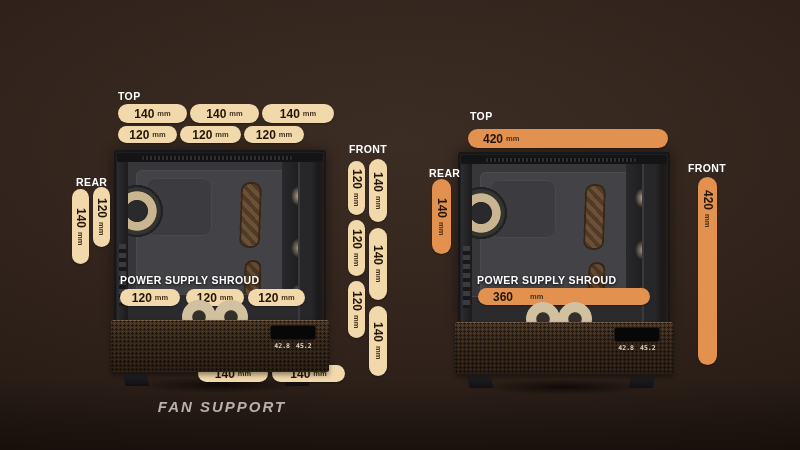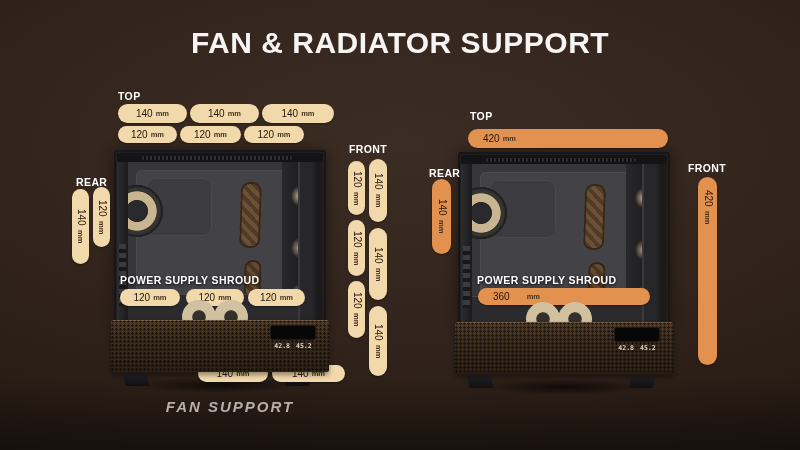--- a/index.html
+++ b/index.html
@@ -19,21 +19,21 @@
     letter-spacing:.4px;white-space:nowrap;
   }
   .over-case{text-shadow:0 1px 3px rgba(0,0,0,.85);}
   
   .pill{
     position:absolute;display:flex;align-items:center;justify-content:center;gap:3px;
     border-radius:999px;box-shadow:0 1px 2px rgba(0,0,0,.35);
   }
   .cream{background:#f2d9ac;}
   .orange{background:#e2914f;text-align:right;}
-  .pill .v{font-weight:400;font-size:10px;color:#231607;line-height:1;}
+  .pill .v{font-weight:700;font-size:12px;color:#231607;line-height:1;}
   .pill .u{font-weight:600;font-size:7.5px;color:#453category;color:#44311c;line-height:1;padding-top:1px;}
   .vpill{writing-mode:vertical-rl;}
   .start-h{justify-content:flex-start;padding-left:15px;box-sizing:border-box;}
   .start-v{justify-content:flex-start;padding-top:13px;box-sizing:border-box;}
   .caption{
     position:absolute;text-align:center;font-size:15px;font-weight:700;font-style:italic;
     color:#b7b0ac;letter-spacing:2px;white-space:nowrap;
   }
   
   .case{position:absolute;width:212px;height:238px;}
@@ -87,21 +87,20 @@
     box-shadow:0 0 0 1px #1c1a17;}
   .c-lcd span{position:static;margin-top:27px;}
   .c-foot{width:24px;height:13px;top:223px;background:linear-gradient(180deg,#232327,#101013);}
   .c-f1{left:10px;transform:skewX(12deg);} .c-f2{right:16px;transform:skewX(-12deg);}
 </style>
 </head>
 <body>
 
 <div class="stage">
 
-  <h1 class="title">FAN &amp; RADIATOR SUPPORT</h1>
 
   <div class="case" style="left:114px;top:150px;">
     <div class="c-shadow"></div>
     <div class="c-body">
       <div class="c-topbar"></div>
       <div class="c-topvent"></div>
       <div class="c-rearcol"></div>
       <div class="c-pci"></div>
       <div class="c-interior">
         <div class="c-tray"></div>
@@ -213,21 +212,21 @@
     </div>
   <div class="pill cream" style="left:198px;top:365px;width:70px;height:17px;">
       <span class="v">140</span>
       <span class="u">mm</span>
     </div>
   <div class="pill cream" style="left:272px;top:365px;width:73px;height:17px;">
       <span class="v">140</span>
       <span class="u">mm</span>
     </div>
 
-  <div class="caption" style="left:114px;top:398px;width:232px;">FAN SUPPORT</div>
+  <div class="caption" style="left:106px;top:398px;width:232px;">FAN SUPPORT</div>
 
   <div class="case" style="left:458px;top:152px;">
     <div class="c-shadow"></div>
     <div class="c-body">
       <div class="c-topbar"></div>
       <div class="c-topvent"></div>
       <div class="c-rearcol"></div>
       <div class="c-pci"></div>
       <div class="c-interior">
         <div class="c-tray"></div>

